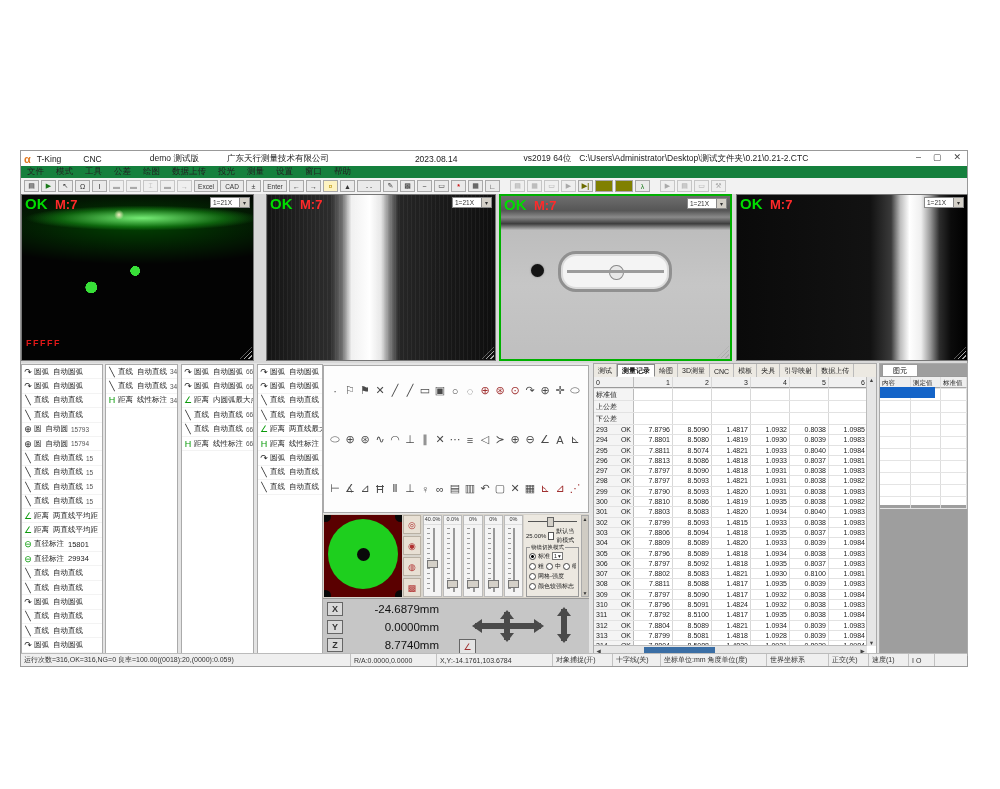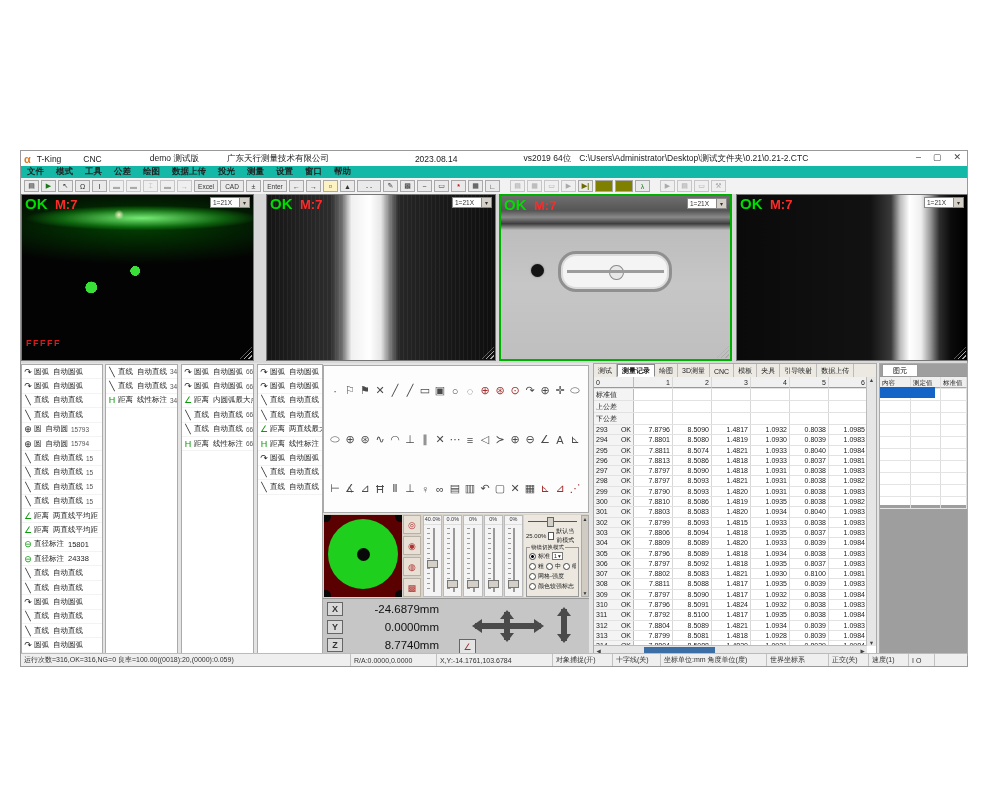--- a/index.html
+++ b/index.html
@@ -13,22 +13,22 @@
     display:flex;align-items:center;font-size:8.5px;color:#222;white-space:nowrap;overflow:hidden;}
   .titlebar .logo{color:#e07820;font-weight:bold;font-size:11px;margin:0 4px 0 3px;}
   .titlebar span{margin-right:0;}
   .t-app{margin-left:2px;} .t-mode{margin-left:22px;} .t-user{margin-left:48px;}
   .t-comp{margin-left:28px;} .t-date{margin-left:86px;} .t-build{margin-left:66px;}
   .t-path{margin-left:8px;}
   .winbtns{position:absolute;right:6px;top:1px;display:flex;gap:12px;color:#444;font-size:9px;}
   .winbtns i{font-style:normal;cursor:default;}
 
   
-  .menubar{position:absolute;left:0;top:15px;width:100%;height:12px;background:#14b8a6;
-    border-bottom:1px solid #ddd;display:flex;align-items:center;font-size:8.5px;color:#222;font-weight:bold;}
+  .menubar{position:absolute;left:0;top:15px;width:100%;height:12px;background:#15803d;
+    border-bottom:1px solid #ddd;display:flex;align-items:center;font-size:8.5px;color:#222;}
   .menubar .mi{padding:0 6px;}
 
   
   .toolbar{position:absolute;left:0;top:27px;width:100%;height:16px;background:#f2f2f2;
     display:flex;align-items:center;gap:2px;padding-left:3px;box-sizing:border-box;}
   .tb{height:12px;min-width:15px;border:1px solid #a8a8a8;background:#eaeaea;font-size:7px;
     color:#333;display:flex;align-items:center;justify-content:center;padding:0 2px;box-sizing:border-box;}
   .tb.txt{font-size:6.5px;min-width:24px;}
   .tb.dis{color:#aaa;border-color:#c6c6c6;background:#efefef;}
   .tb.red{color:#cc1111;font-weight:bold;}
@@ -374,21 +374,21 @@
               <span class="b">两直线平均距</span>
             </div>
             <div class="li">
               <span class="ic g">⊖</span>
               <span class="a">直径标注</span>
               <span class="b">15801</span>
             </div>
             <div class="li">
               <span class="ic g">⊖</span>
               <span class="a">直径标注</span>
-              <span class="b">24338</span>
+              <span class="b">29934</span>
             </div>
             <div class="li">
               <span class="ic">╲</span>
               <span class="a">直线</span>
               <span class="b">自动直线</span>
             </div>
             <div class="li">
               <span class="ic">╲</span>
               <span class="a">直线</span>
               <span class="b">自动直线</span>

